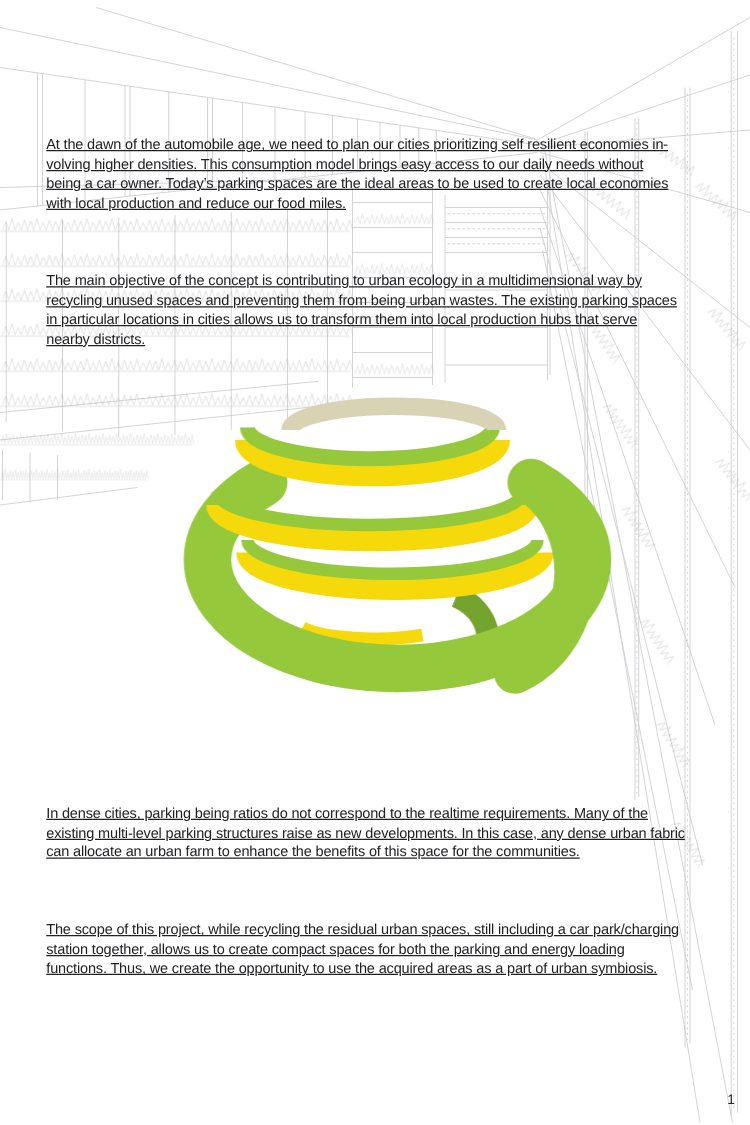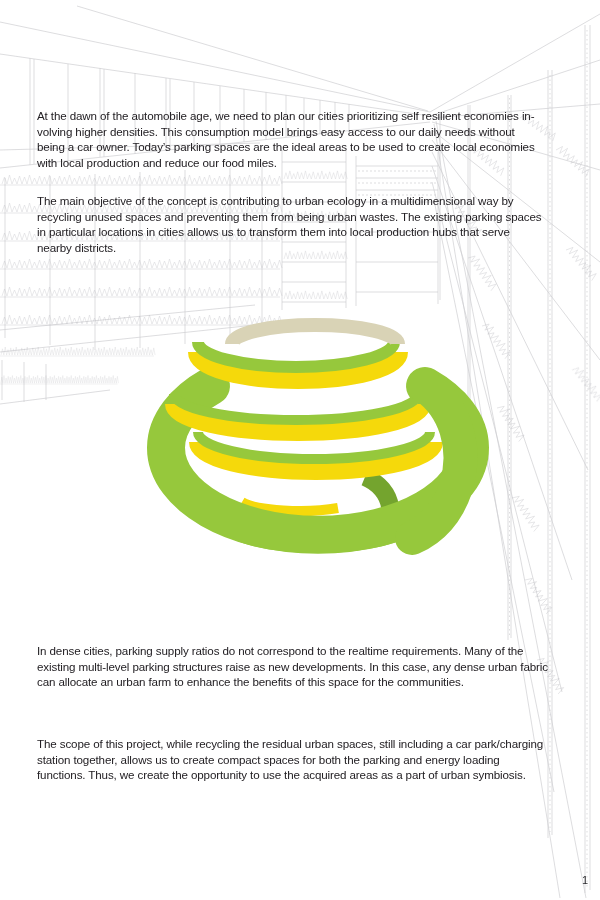--- a/index.html
+++ b/index.html
@@ -8,23 +8,24 @@
     background:#ffffff;color:#232024;
     font-family:"Liberation Sans","DejaVu Sans",sans-serif;
   }
   svg{display:block;}
   .bg-sketch{position:absolute;left:0;top:0;overflow:visible;}
   .spiral{position:absolute;left:150px;top:292px;overflow:visible;}
   .para{
     position:absolute;left:37px;width:562px;
     font-size:11.6px;line-height:15.6px;letter-spacing:-0.12px;
     white-space:pre-line;
+    text-decoration:underline;
   }
   #p1{top:108px}
-  #p2{top:193px}
+  #p2{top:217px}
   #p3{top:643px}
   #p4{top:736px}
   .pagenum{
     position:absolute;right:12px;bottom:14px;
     font-size:11px;color:#2a2a2e;
   }
 </style>
 </head>
 <body>
 
@@ -122,20 +123,20 @@
 </svg>
 
 <div class="para" id="p1">At the dawn of the automobile age, we need to plan our cities prioritizing self resilient economies in-
 volving higher densities. This consumption model brings easy access to our daily needs without
 being a car owner. Today’s parking spaces are the ideal areas to be used to create local economies
 with local production and reduce our food miles.</div>
 <div class="para" id="p2">The main objective of the concept is contributing to urban ecology in a multidimensional way by
 recycling unused spaces and preventing them from being urban wastes. The existing parking spaces
 in particular locations in cities allows us to transform them into local production hubs that serve
 nearby districts.</div>
-<div class="para" id="p3">In dense cities, parking supply ratios do not correspond to the realtime requirements. Many of the
+<div class="para" id="p3">In dense cities, parking being ratios do not correspond to the realtime requirements. Many of the
 existing multi-level parking structures raise as new developments. In this case, any dense urban fabric
 can allocate an urban farm to enhance the benefits of this space for the communities.</div>
 <div class="para" id="p4">The scope of this project, while recycling the residual urban spaces, still including a car park/charging
 station together, allows us to create compact spaces for both the parking and energy loading
 functions. Thus, we create the opportunity to use the acquired areas as a part of urban symbiosis.</div>
 
 <div class="pagenum">1</div>
 
 </body></html>

